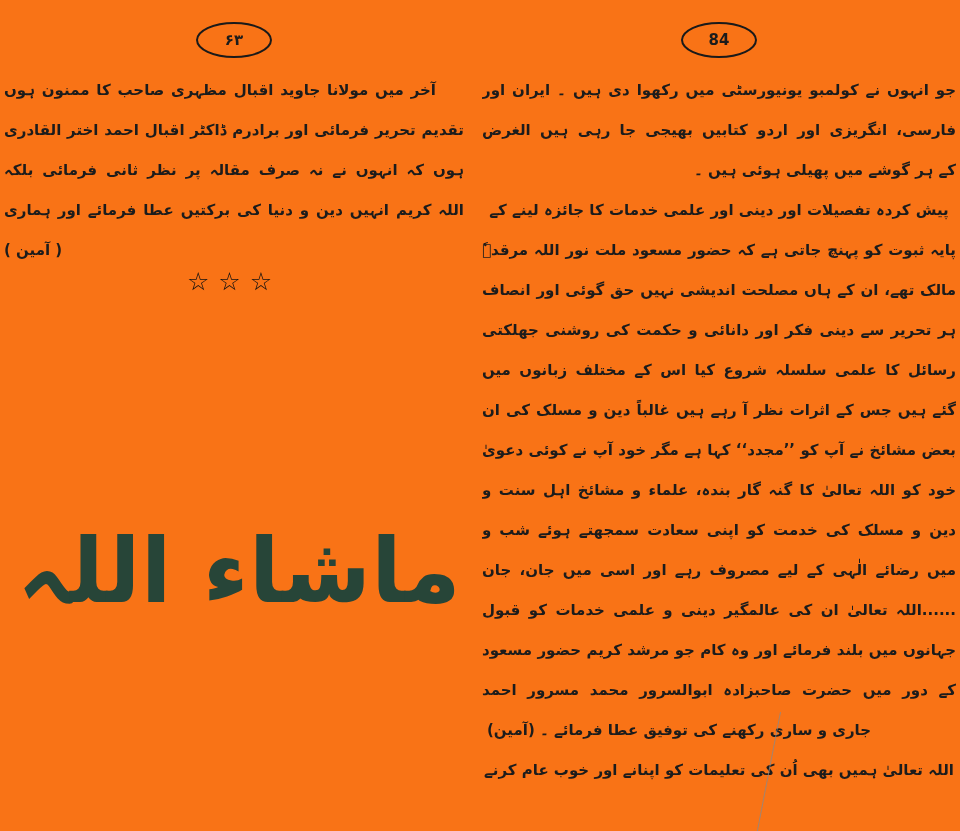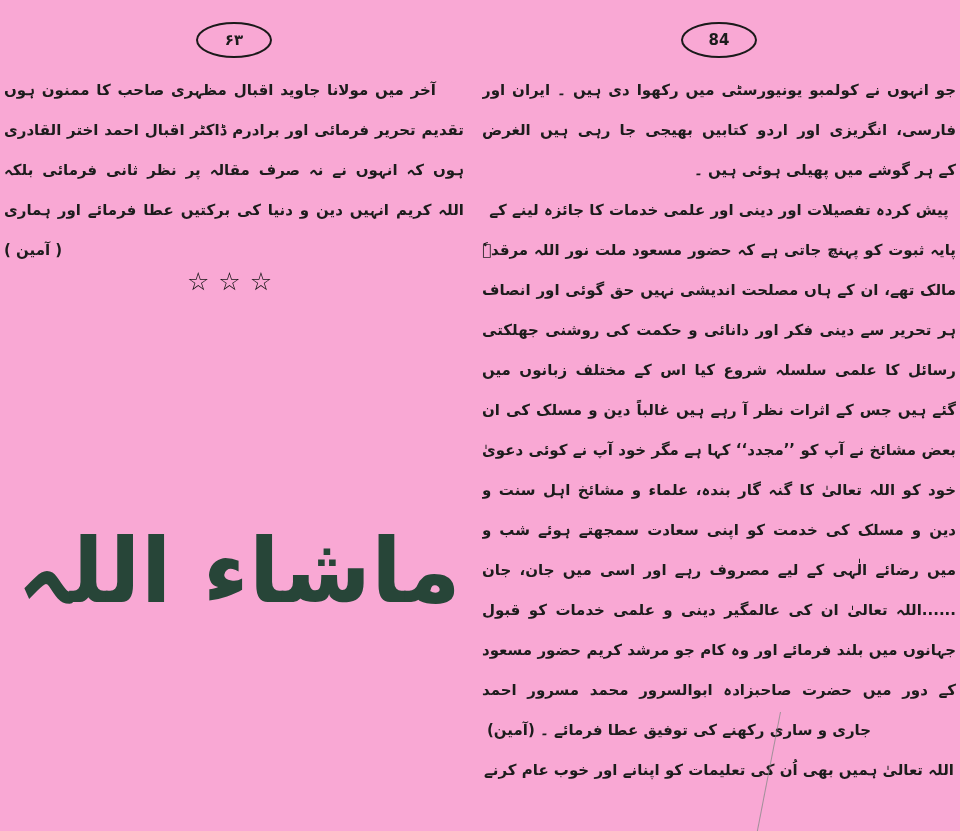--- a/index.html
+++ b/index.html
@@ -1,20 +1,20 @@
 <!DOCTYPE html>
 <html lang="ur"><head>
 <meta charset="utf-8">
 <style>
   html, body { margin: 0; padding: 0; background: #ffffff; }
   .canvas {
     position: relative;
     width: 960px;
     height: 831px;
-    background: #f9a8d4;
+    background: #f97316;
     font-family: "DejaVu Sans", sans-serif;
     color: #1c1c1c;
     overflow: hidden;
   }
   .page { position: absolute; top: 0; bottom: 0; }
   .page-left  { left: 4px;   width: 460px; }
   .page-right { left: 482px; width: 474px; }
 
   .oval {
     position: absolute;

